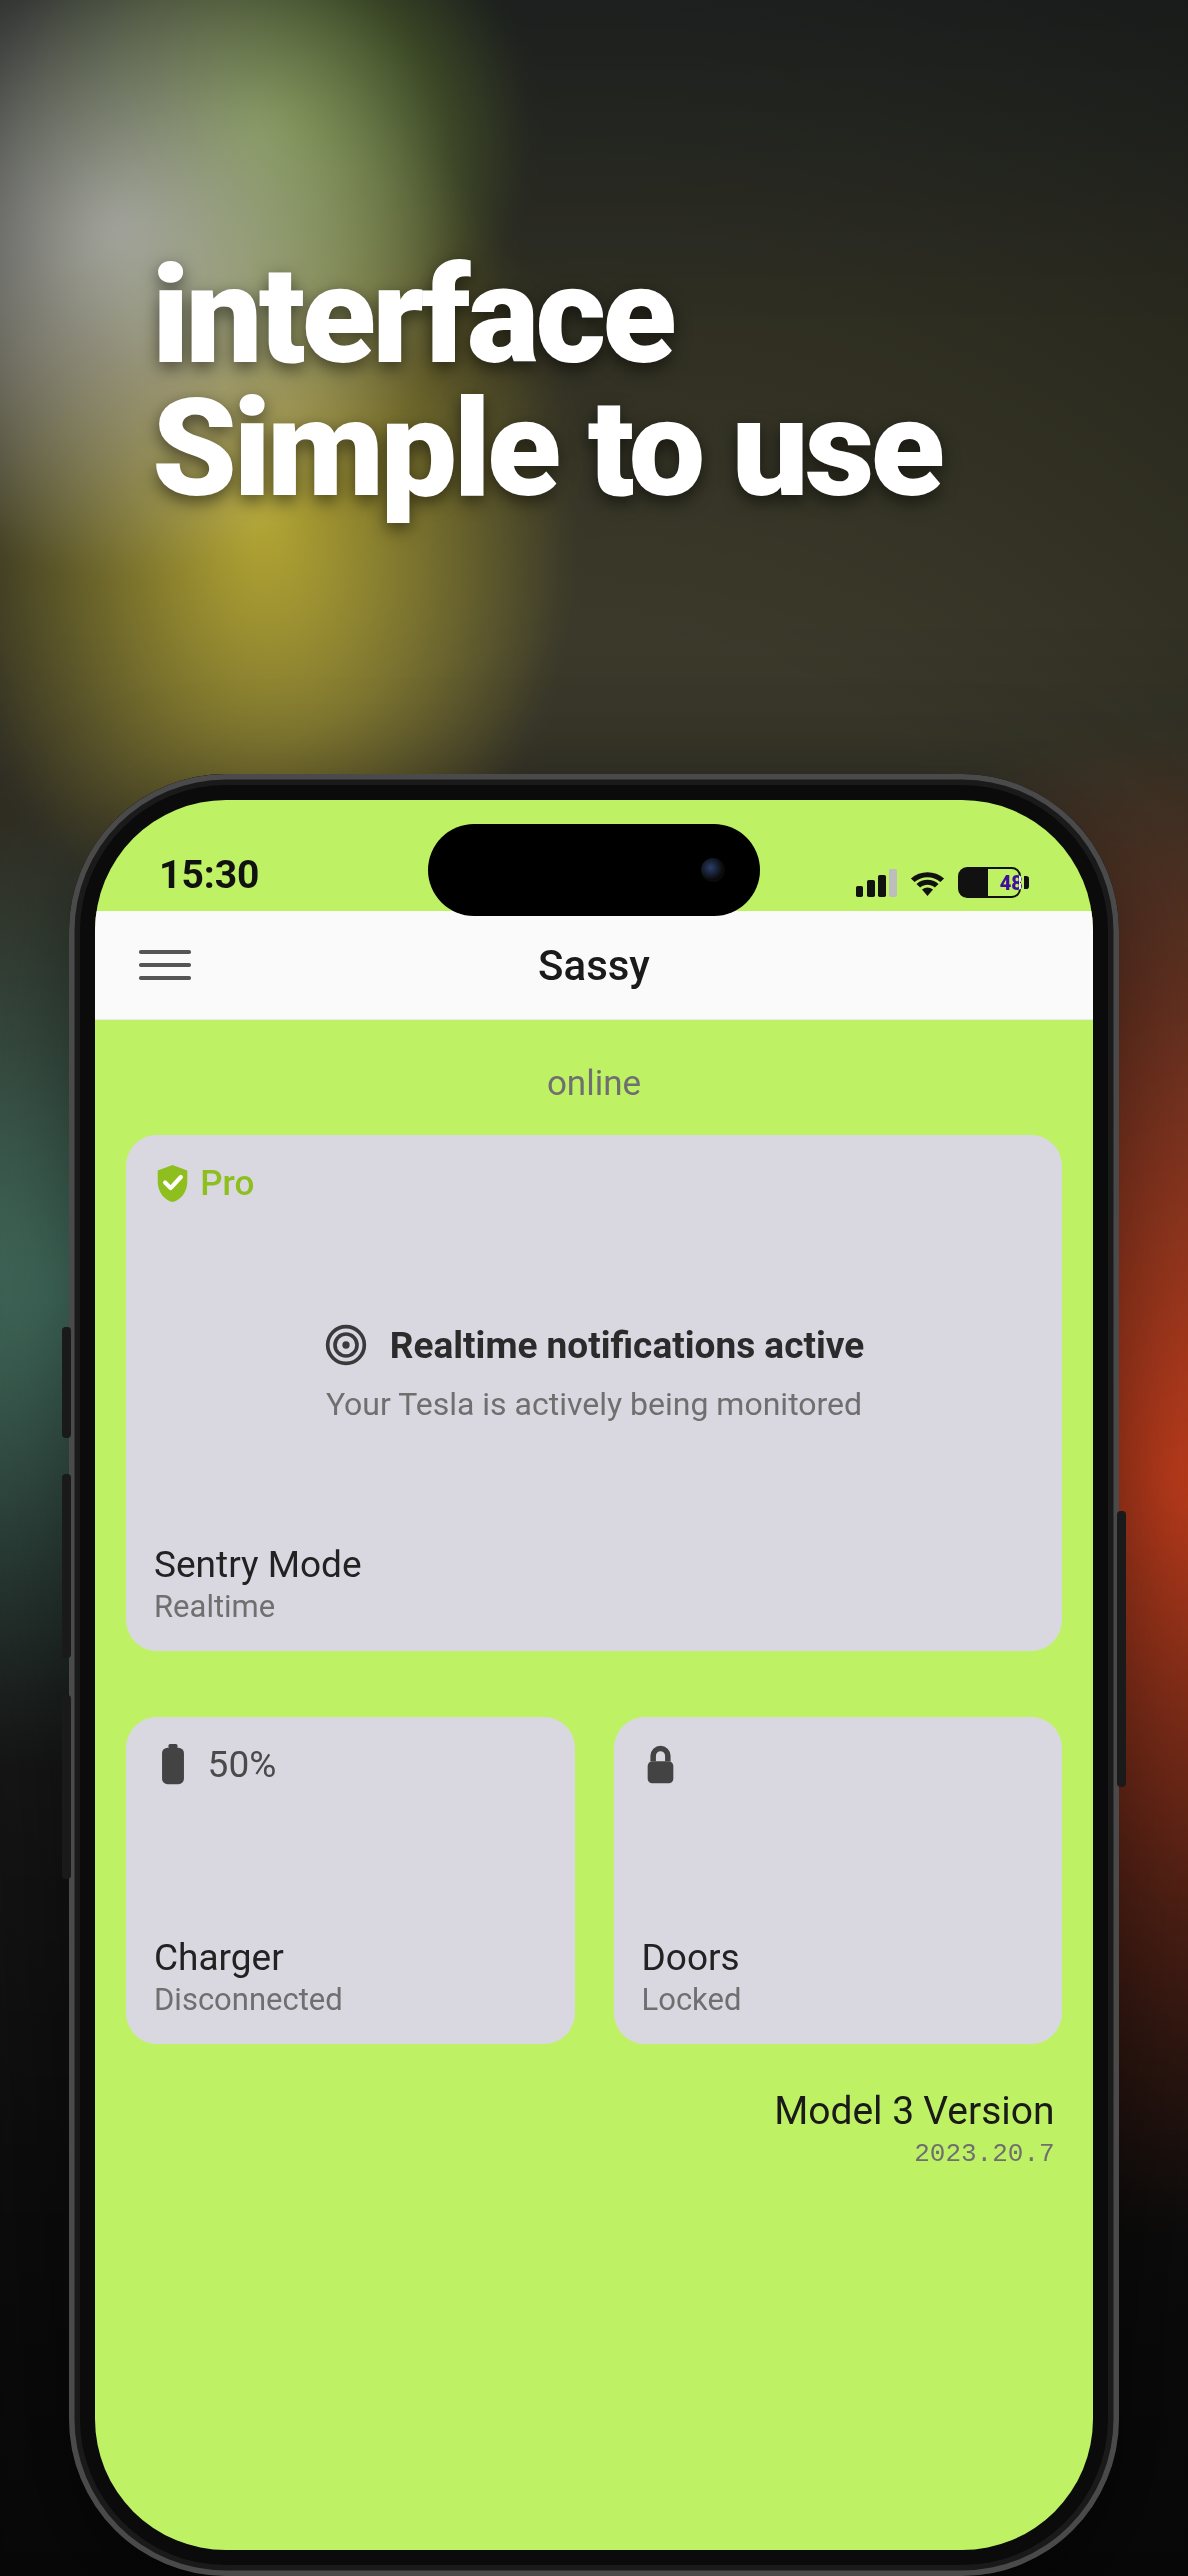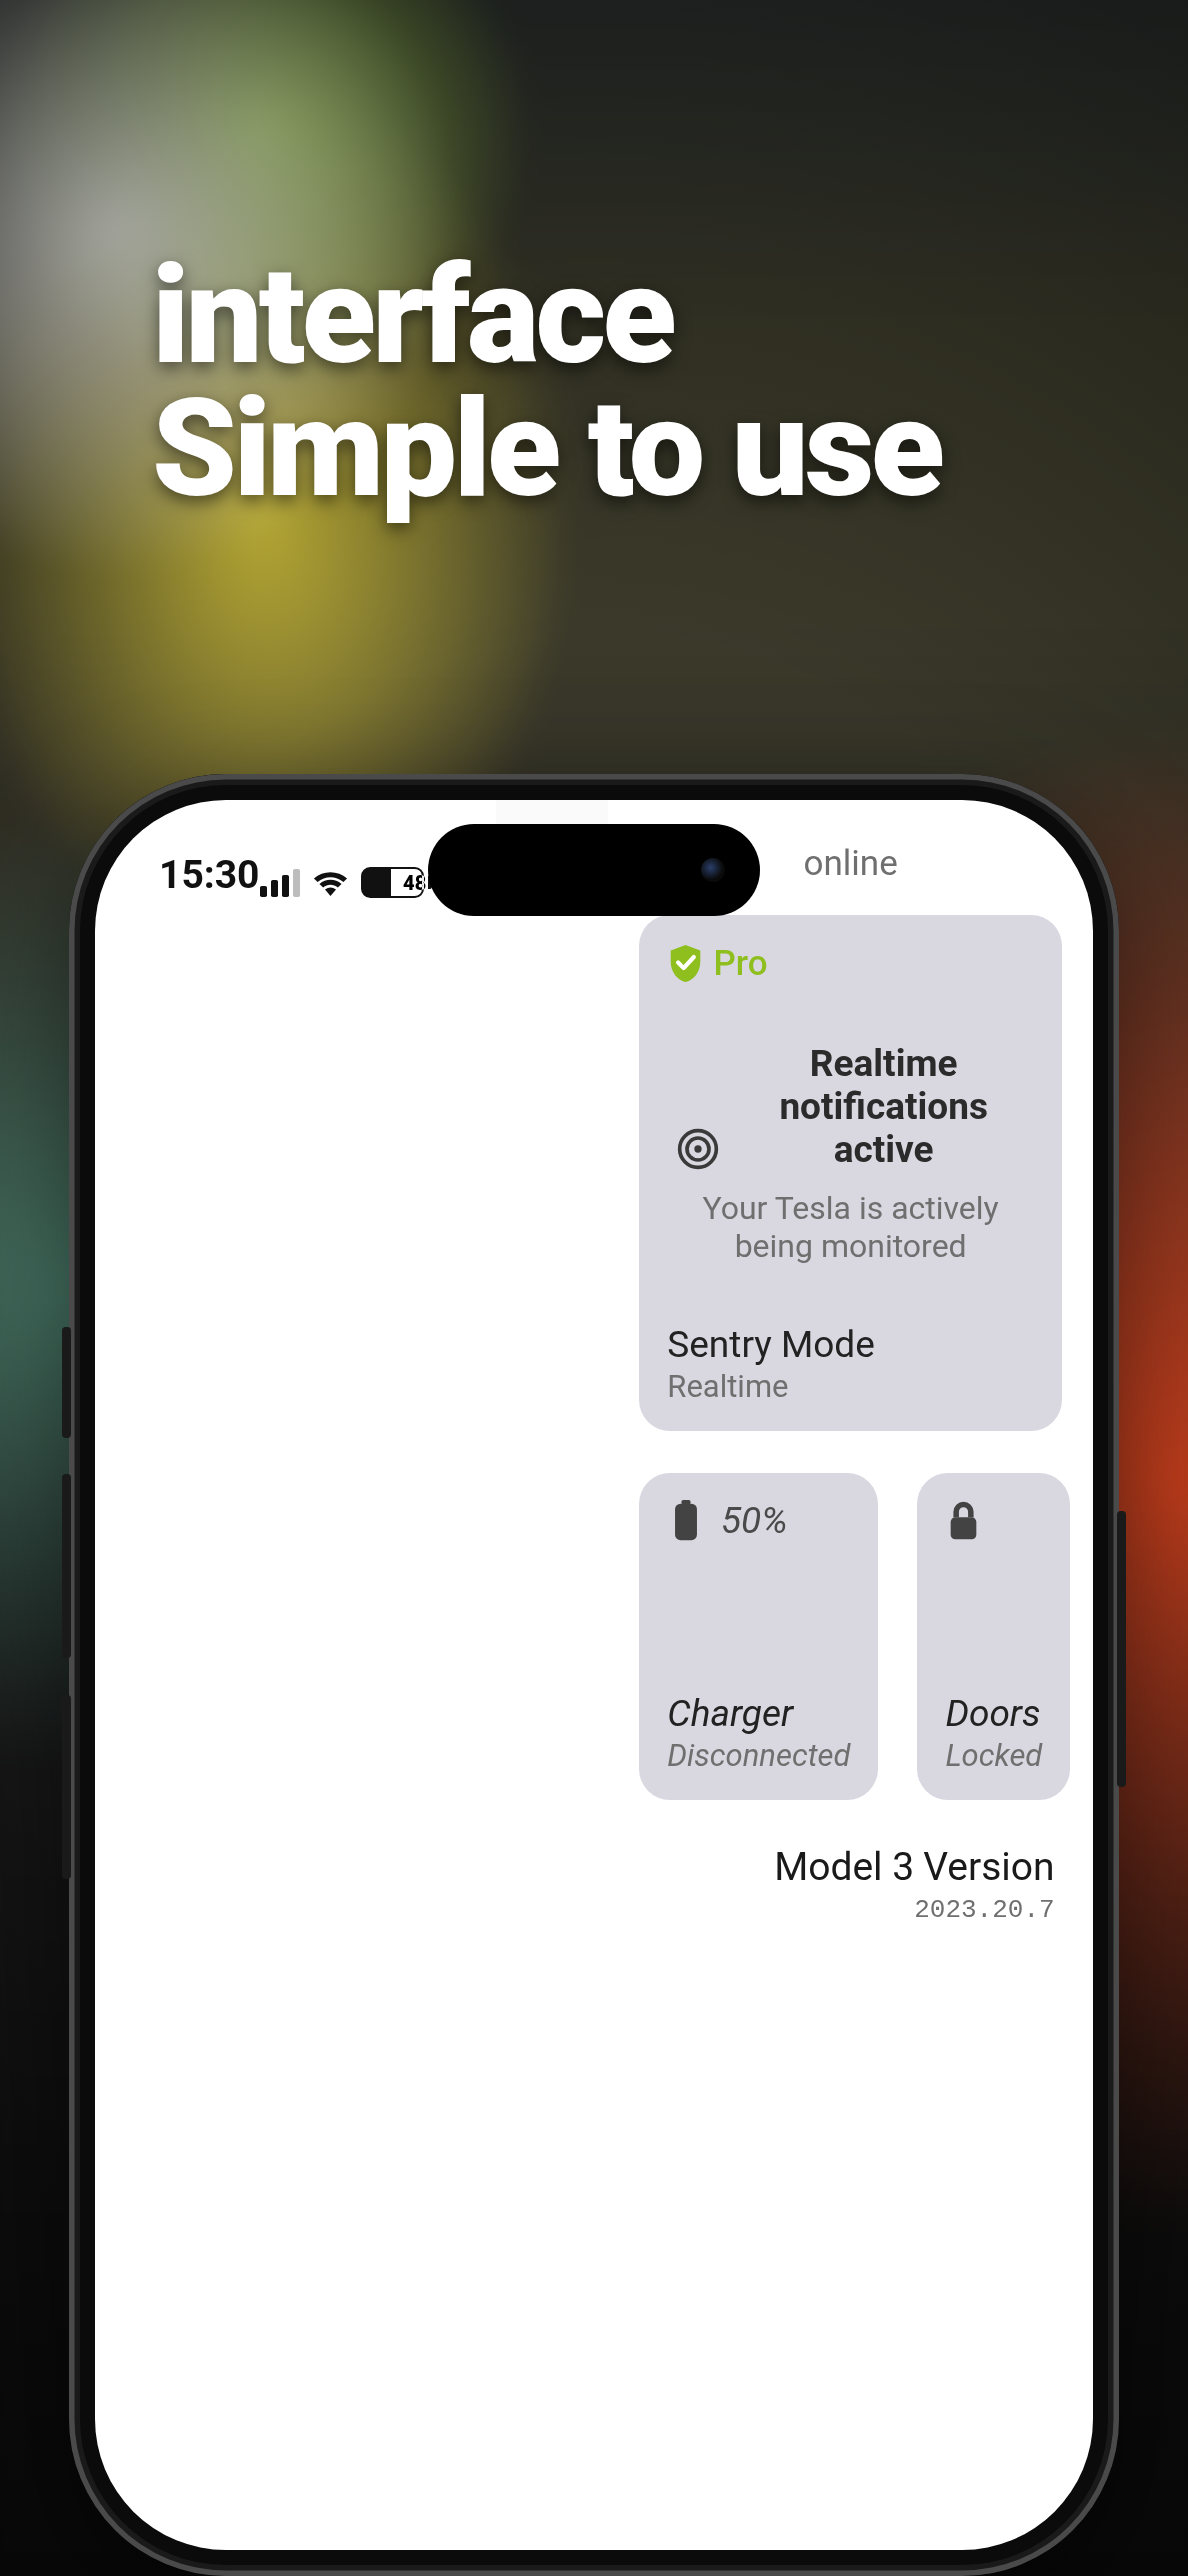--- a/index.html
+++ b/index.html
@@ -54,25 +54,25 @@
   }
   
   .sidebtn { position: absolute; background:#1a1a1a; border-radius:3.7px; }
   .sidebtn.l1 { left:-7.4px; top:553px; width:9.2px; height:111px; }
   .sidebtn.l2 { left:-7.4px; top:700px; width:9.2px; height:184px; }
   .sidebtn.l3 { left:-7.4px; top:921px; width:9.2px; height:184px; }
   .sidebtn.r1 { right:-7.4px; top:737px; width:9.2px; height:276px; }
 
   .screen {
     width: 100%; height: 100%;
-    background: #ffffff;
+    background: #bef264;
     border-radius: 131px;
     overflow: hidden;
     position: relative;
-    display: flex; flex-direction: row;
+    display: flex; flex-direction: column;
   }
 
   .island {
     position: absolute;
     top: 24px; left: 50%; transform: translateX(-50%);
     width: 332px; height: 92px;
     background: #000; border-radius: 55px;
     z-index: 5;
   }
   .island::after {
@@ -152,22 +152,21 @@
   }
   .notif-line { display:flex; align-items:flex-end; gap:22px; color:#2b2b2b; font-size:37px; font-weight:700; }
   .target-icon svg { display:block; }
   .notif-sub { color:#6f6f6f; font-size:32px;text-align:center; }
 
   .card-footer-title { font-size:37px; color:#222; }
   .card-footer-sub { font-size:31px; color:#6f6f6f; margin-top:1.8px; }
 
   .row2 {
     display:grid; grid-template-columns: 1fr 1fr; gap:39px;
-    margin-top: 42px;
-    font-style: italic;
+    margin-top: 66px;
   }
   .small-card {
     background:#d9d8e1;
     border-radius:31px;
     padding: 26px 28px;
     min-height: 327px;
     display:flex; flex-direction:column; justify-content:space-between;
   }
   .sc-top { display:flex; align-items:center; gap:16.6px; color:#4a4a4a; font-size:37px; }
   .batt-icon, .lock-icon { width:37px; height:44px; display:flex; align-items:center; justify-content:center; }

